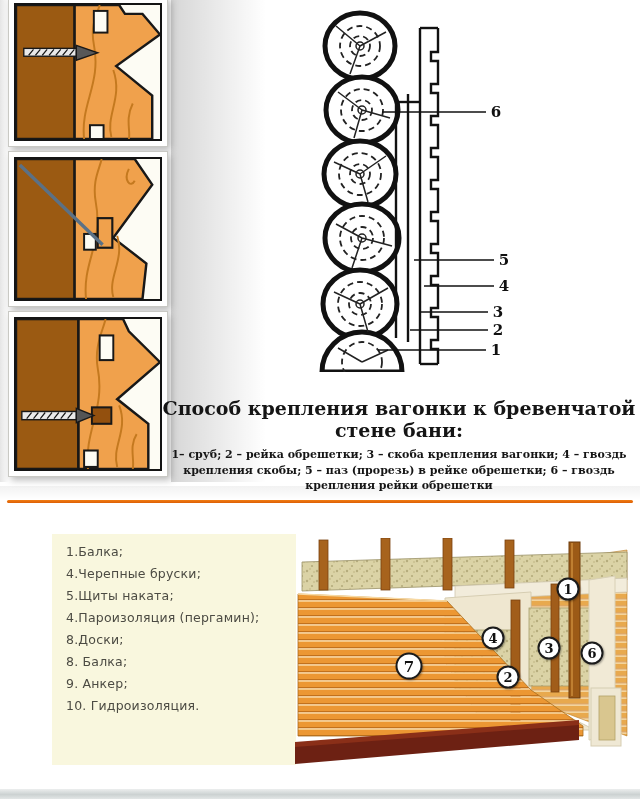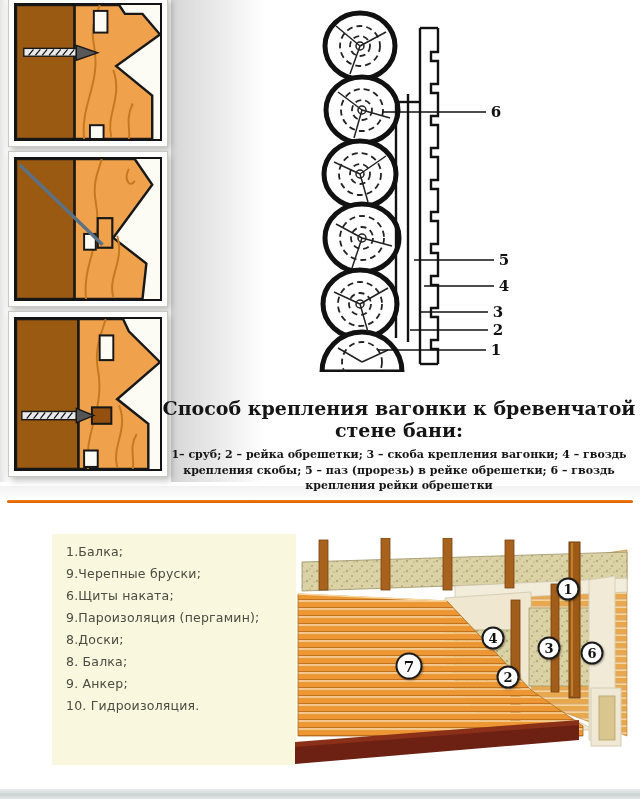--- a/index.html
+++ b/index.html
@@ -179,23 +179,23 @@
 
   <div class="caption">
     <p class="cap-title">Способ крепления вагонки к бревенчатой стене бани:</p>
     <p class="cap-legend">1– сруб; 2 – рейка обрешетки; 3 – скоба крепления вагонки; 4 – гвоздь крепления скобы; 5 – паз (прорезь) в рейке обрешетки; 6 – гвоздь крепления рейки обрешетки</p>
   </div>
 
   <div class="divider"></div>
 
   <div class="legend-panel">
     <div class="legend-item">1.Балка;</div>
-    <div class="legend-item">9.Черепные бруски;</div>
-    <div class="legend-item">6.Щиты наката;</div>
-    <div class="legend-item">9.Пароизоляция (пергамин);</div>
+    <div class="legend-item">4.Черепные бруски;</div>
+    <div class="legend-item">5.Щиты наката;</div>
+    <div class="legend-item">4.Пароизоляция (пергамин);</div>
     <div class="legend-item">8.Доски;</div>
     <div class="legend-item">8. Балка;</div>
     <div class="legend-item">9. Анкер;</div>
     <div class="legend-item">10. Гидроизоляция.</div>
   </div>
 
   <div class="construction">
     <svg viewBox="0 0 338 226">
       <defs>
         <pattern id="planks" width="8" height="8" patternUnits="userSpaceOnUse">

